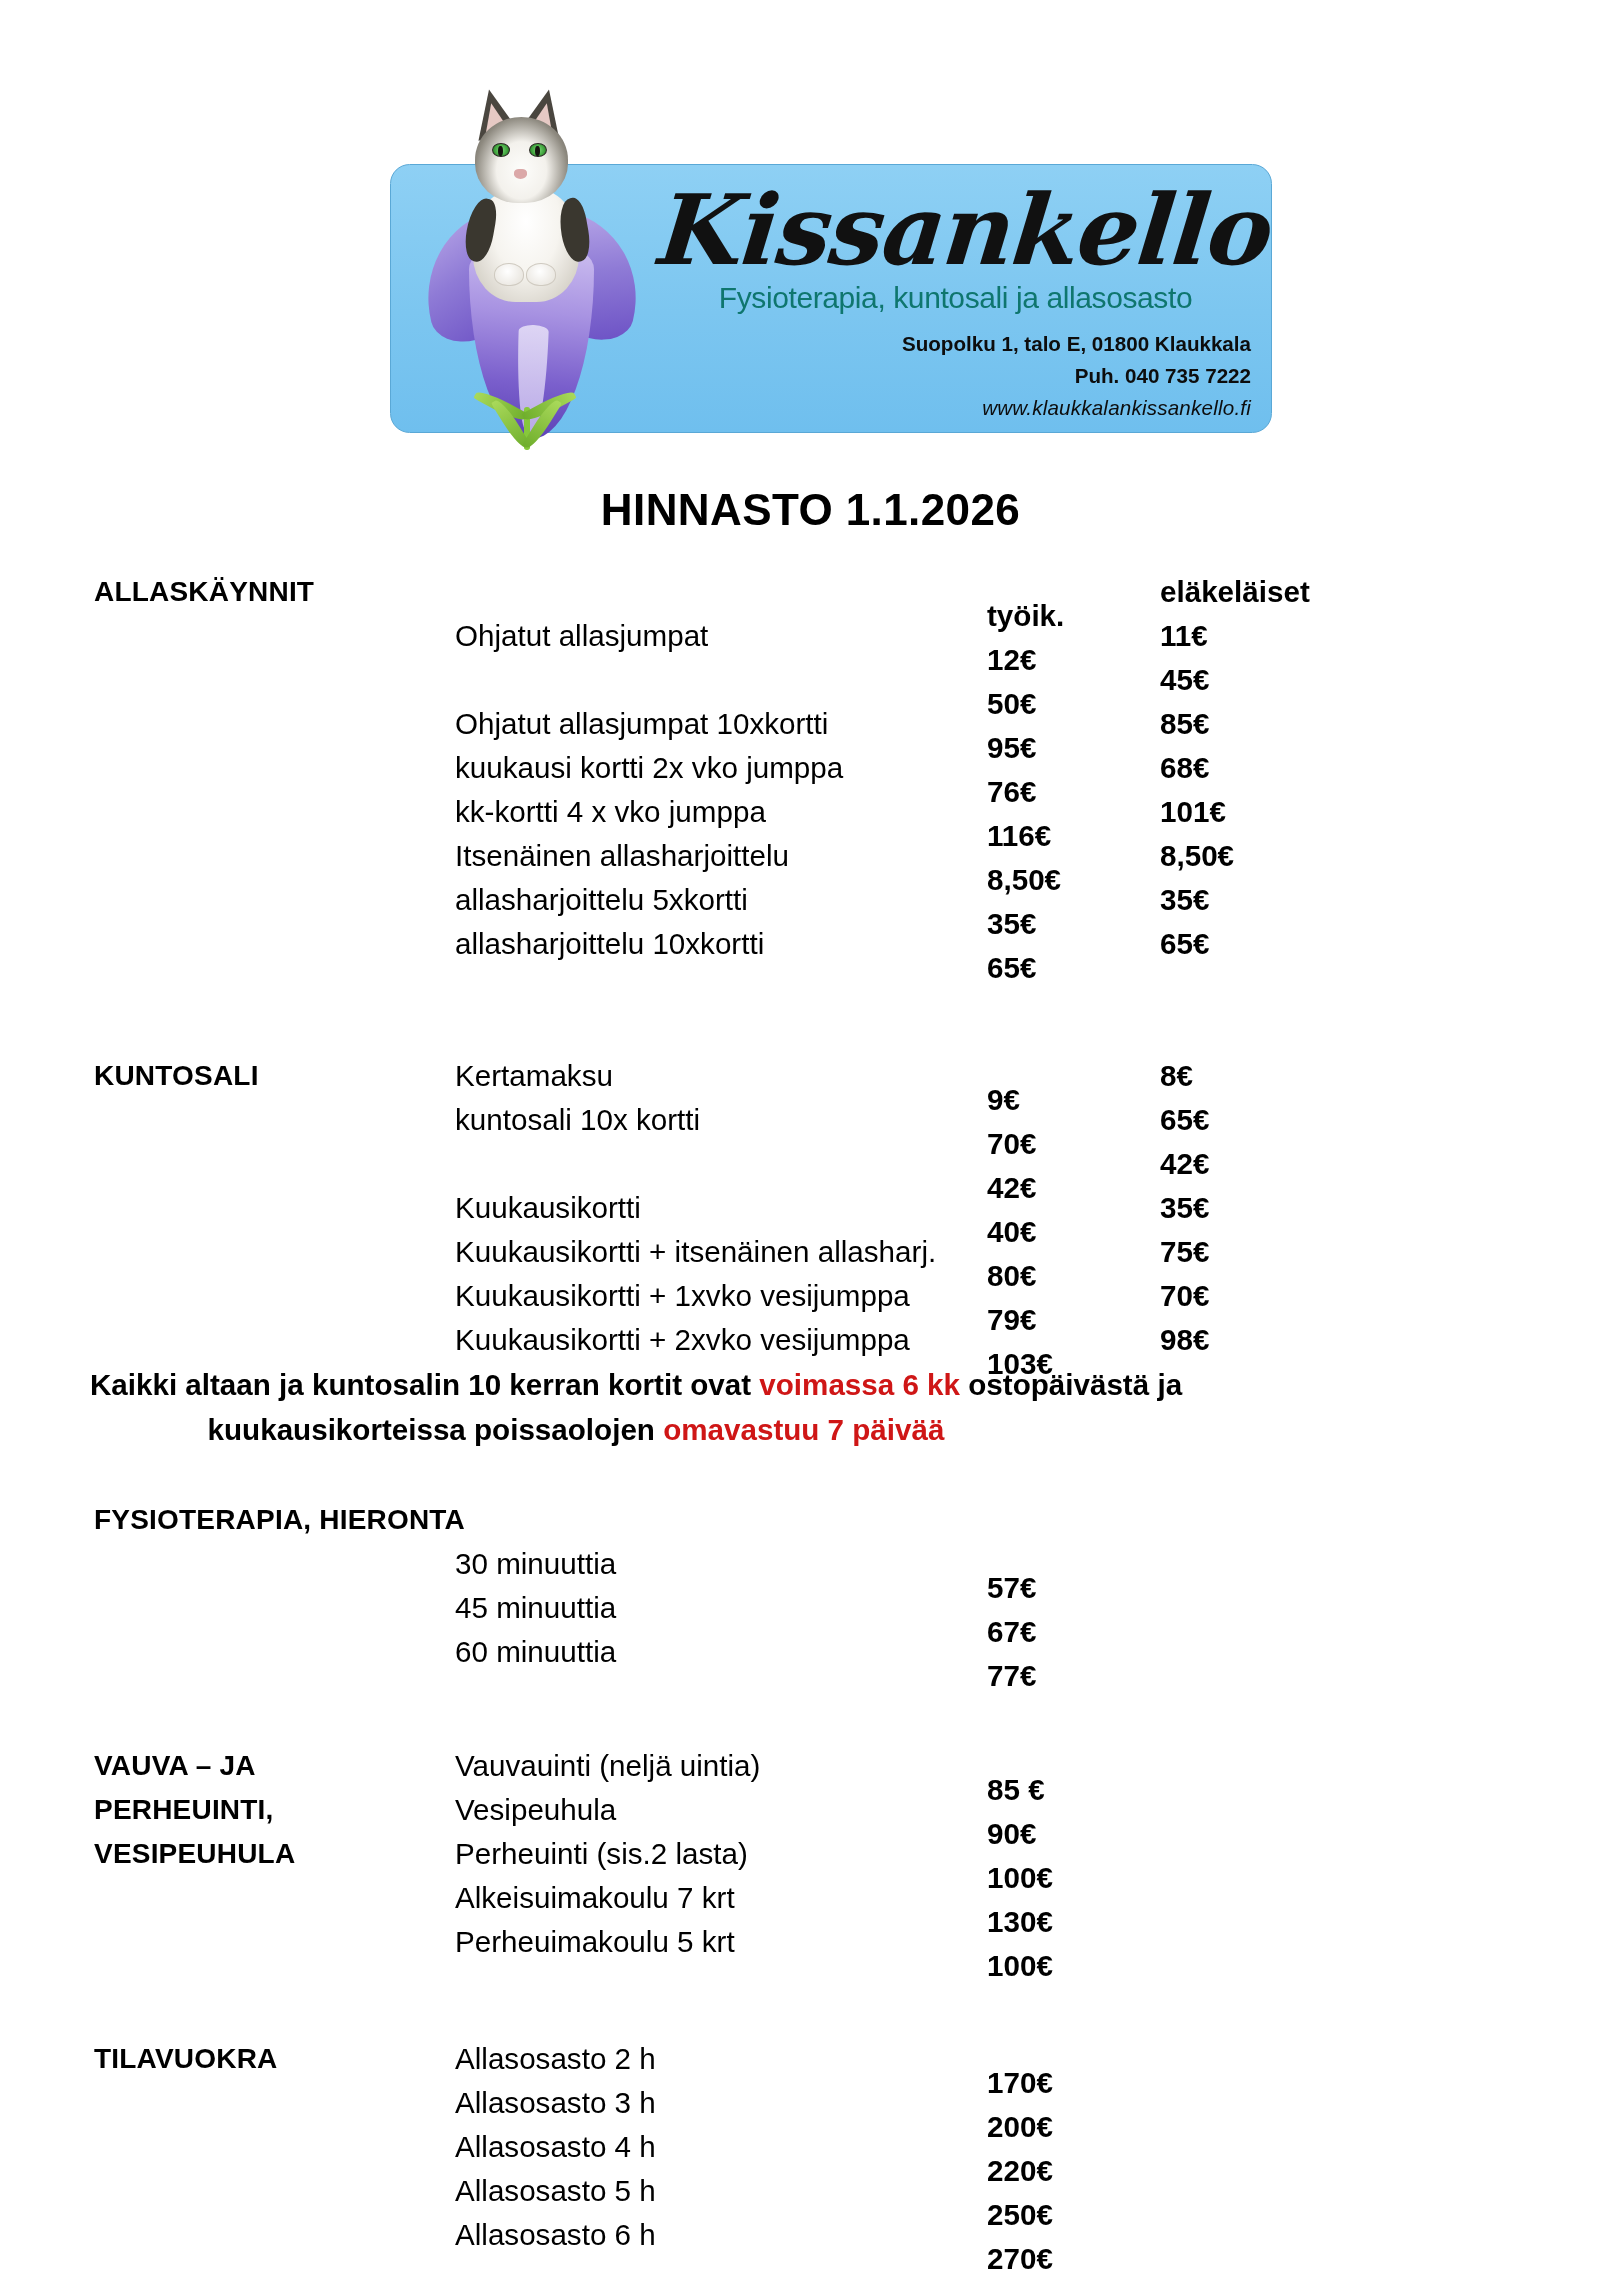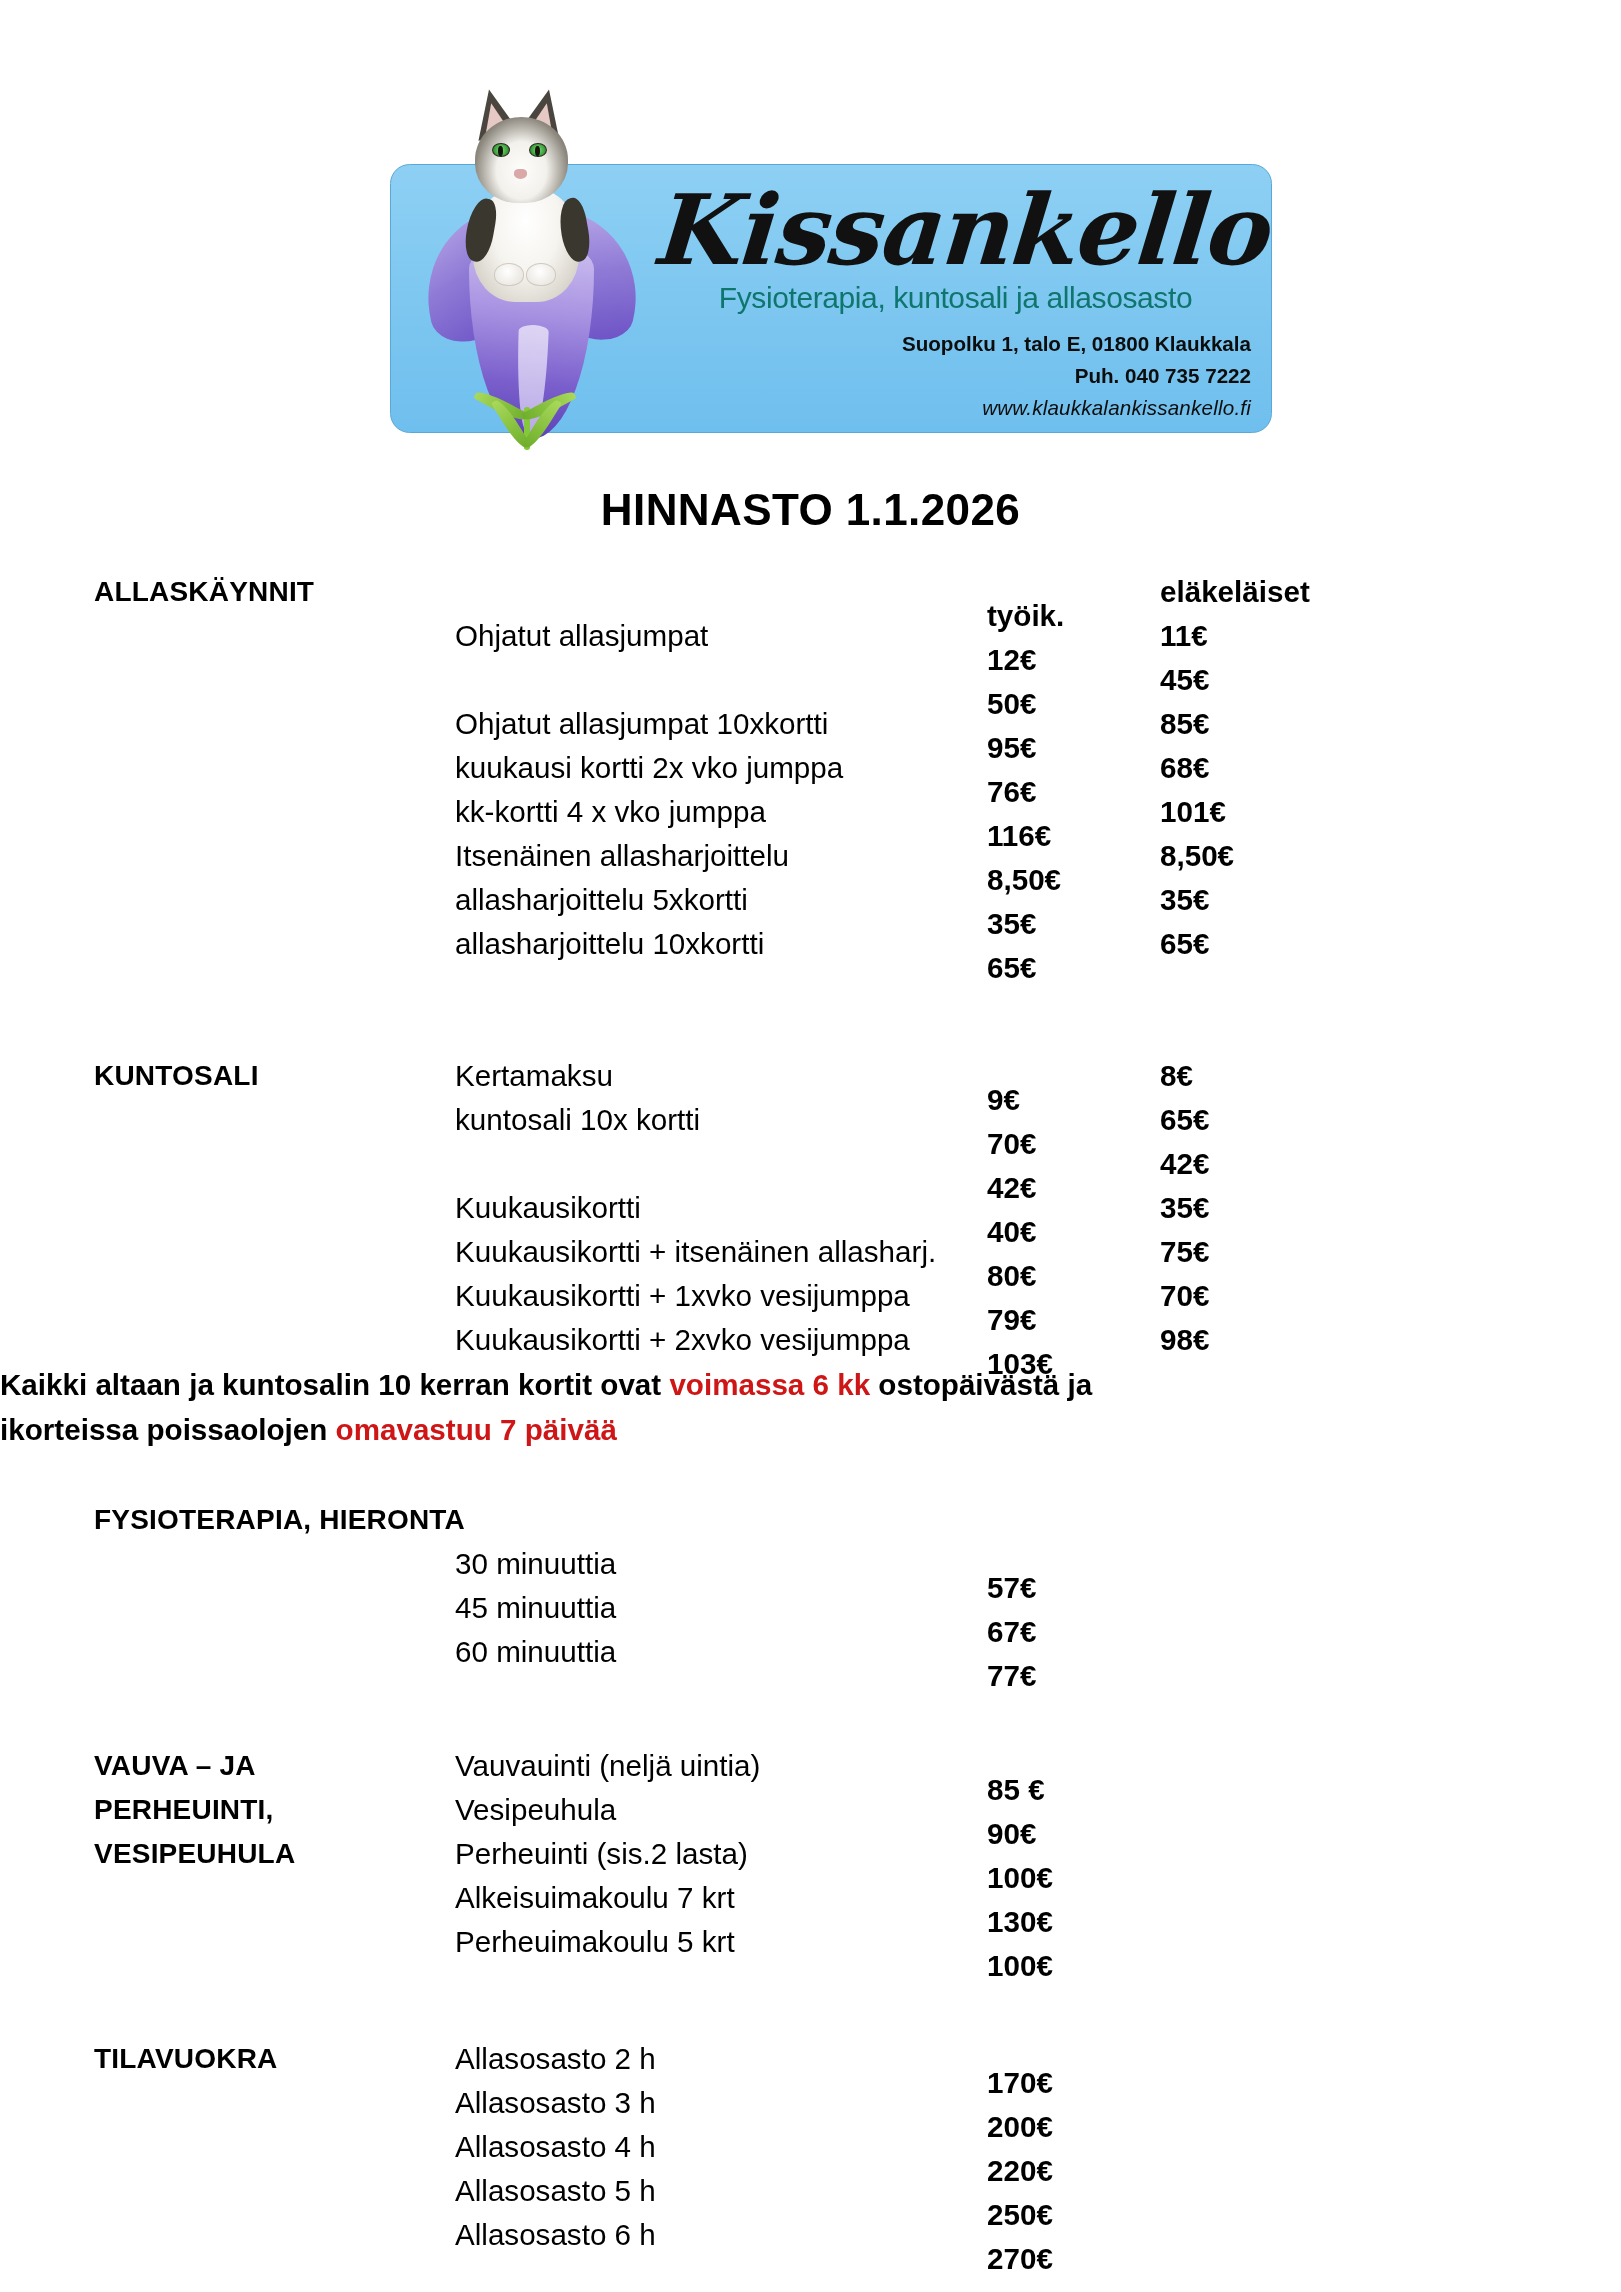--- a/index.html
+++ b/index.html
@@ -237,20 +237,21 @@
     position: absolute;
     left: 0; top: 570px;
     width: 1621px;
   }
   .row {
     position: relative;
     height: 44px;
     line-height: 44px;
     font-size: 29.6px;
     white-space: nowrap;
+    text-align: center;
   }
   .row.spacer { height: 44px; }
   .cat-label {
     position: absolute;
     left: 94px;
     top: 0;
     font-weight: 700;
     font-size: 28px;
     letter-spacing: 0.2px;
   }

